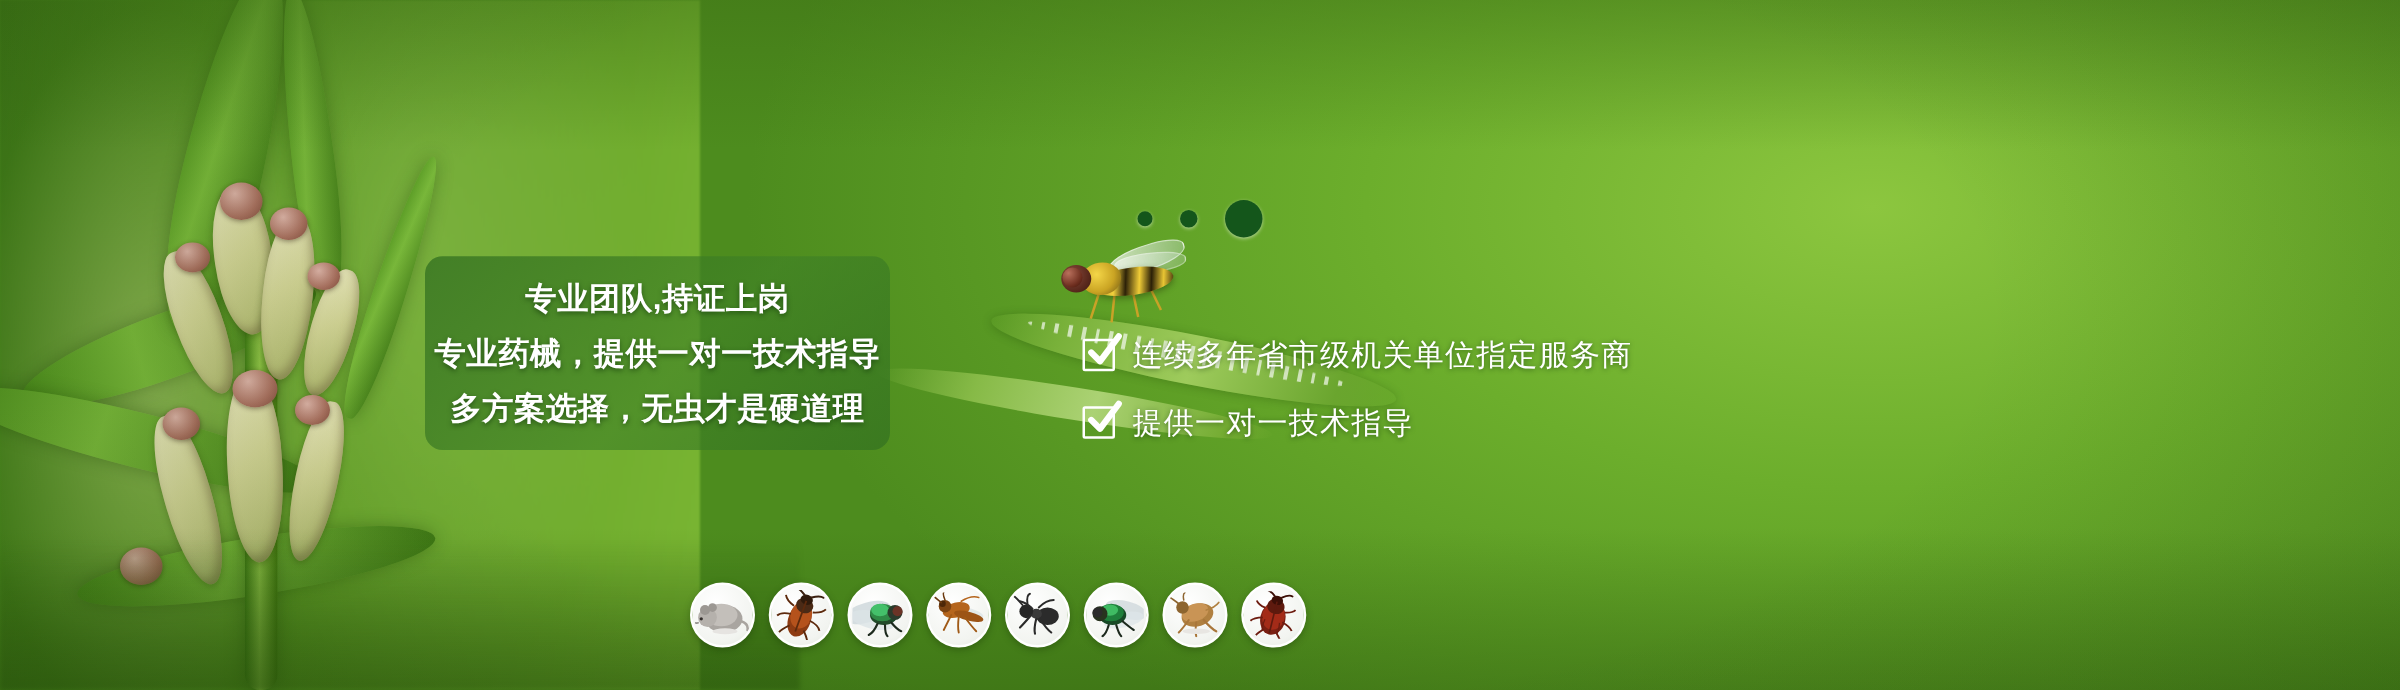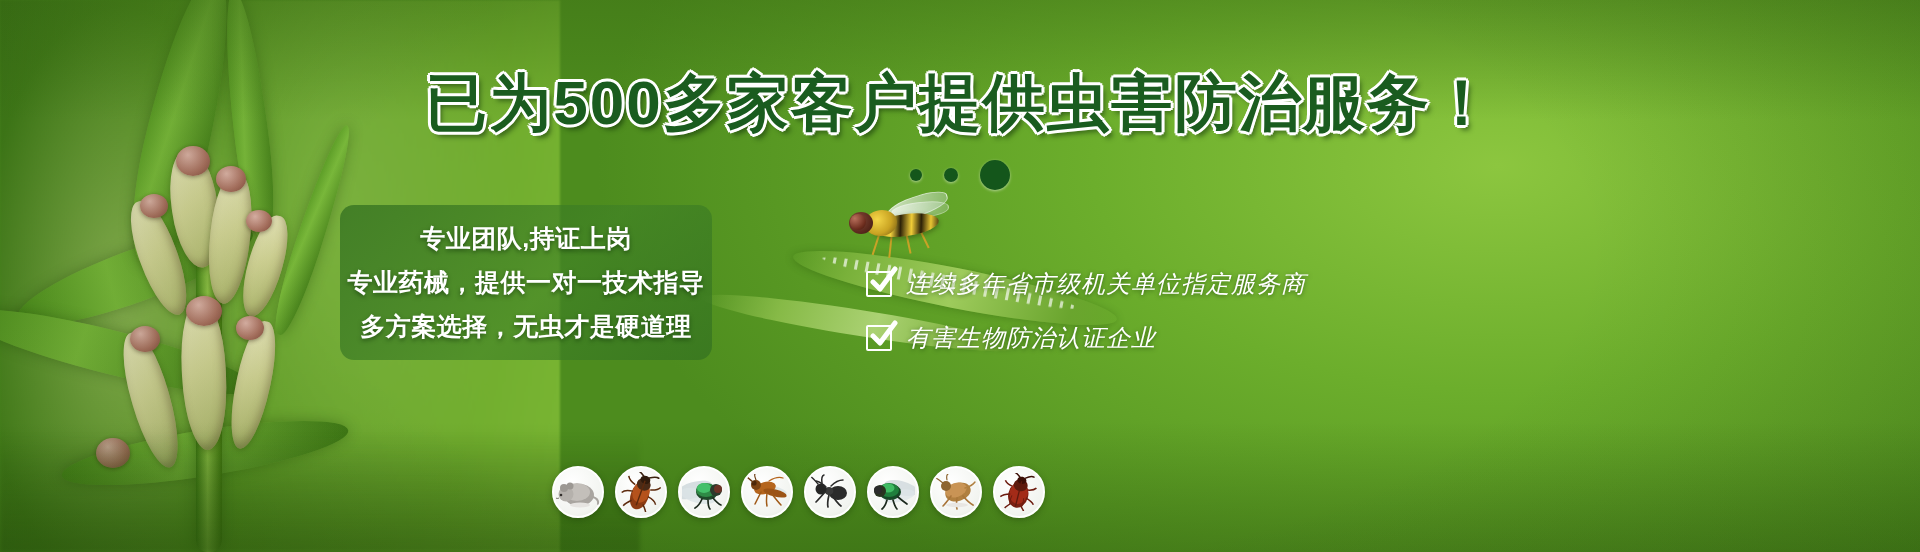--- a/index.html
+++ b/index.html
@@ -216,21 +216,21 @@
     text-shadow:0 2px 4px rgba(10,40,5,.55);
     letter-spacing:.5px;
   }
   .sl-1 { font-size:25px; }
   .sl-2 { font-size:25px; }
   .sl-3 { font-size:25px; }
 
   
   .check-block {
     position:absolute; left:866px; top:268px;
-    display:flex; flex-direction:column; gap:22px;font-style:italic;
+    display:flex; flex-direction:column; gap:22px;
   }
   .check-row { display:flex; align-items:center; gap:14px; }
   .check-box {
     width:26px; height:26px; flex:0 0 26px;
     position:relative;
   }
   .check-box .bx {
     position:absolute; inset:0;
     border:2px solid #ffffff;
     border-radius:2px;
@@ -317,23 +317,20 @@
     <div class="fb-thorax"></div>
     <div class="fb-head"></div>
     <div class="fb-eye"></div>
   </div>
 
   <div class="bg-topshade"></div>
   <div class="ground-blur"></div>
   <div class="bg-botshade"></div>
   <div class="bg-vignette"></div>
 
-  <div class="headline">
-    <span class="hl-inner">已为500多家客户提供虫害防治服务！</span>
-  </div>
 
   <div class="dots">
     <span class="dot s"></span>
     <span class="dot m"></span>
     <span class="dot l"></span>
   </div>
 
   <div class="slogan-panel">
     <div class="slogan-line sl-1">专业团队,持证上岗</div>
     <div class="slogan-line sl-3">专业药械，提供一对一技术指导</div>
@@ -352,21 +349,21 @@
       <span class="check-text">连续多年省市级机关单位指定服务商</span>
     </div>
 
     <div class="check-row">
       <span class="check-box">
         <span class="bx"></span>
         <svg class="tick" viewBox="0 0 30 30" aria-hidden="true">
           <path d="M5 16 L12 23 L27 3" fill="none" stroke="#ffffff" stroke-width="5" stroke-linecap="round" stroke-linejoin="round"></path>
         </svg>
       </span>
-      <span class="check-text">有害生物防治认证企业</span>
+      <span class="check-text">提供一对一技术指导</span>
     </div>
 
   </div>
 
   <div class="pest-row">
 
     <span class="pest">
       <svg width="44" height="34" viewBox="0 0 44 34">
         <ellipse cx="23" cy="20" rx="15" ry="11" fill="#a9a5a0"></ellipse>
         <ellipse cx="21" cy="17" rx="13" ry="9" fill="#c3bfba"></ellipse>

